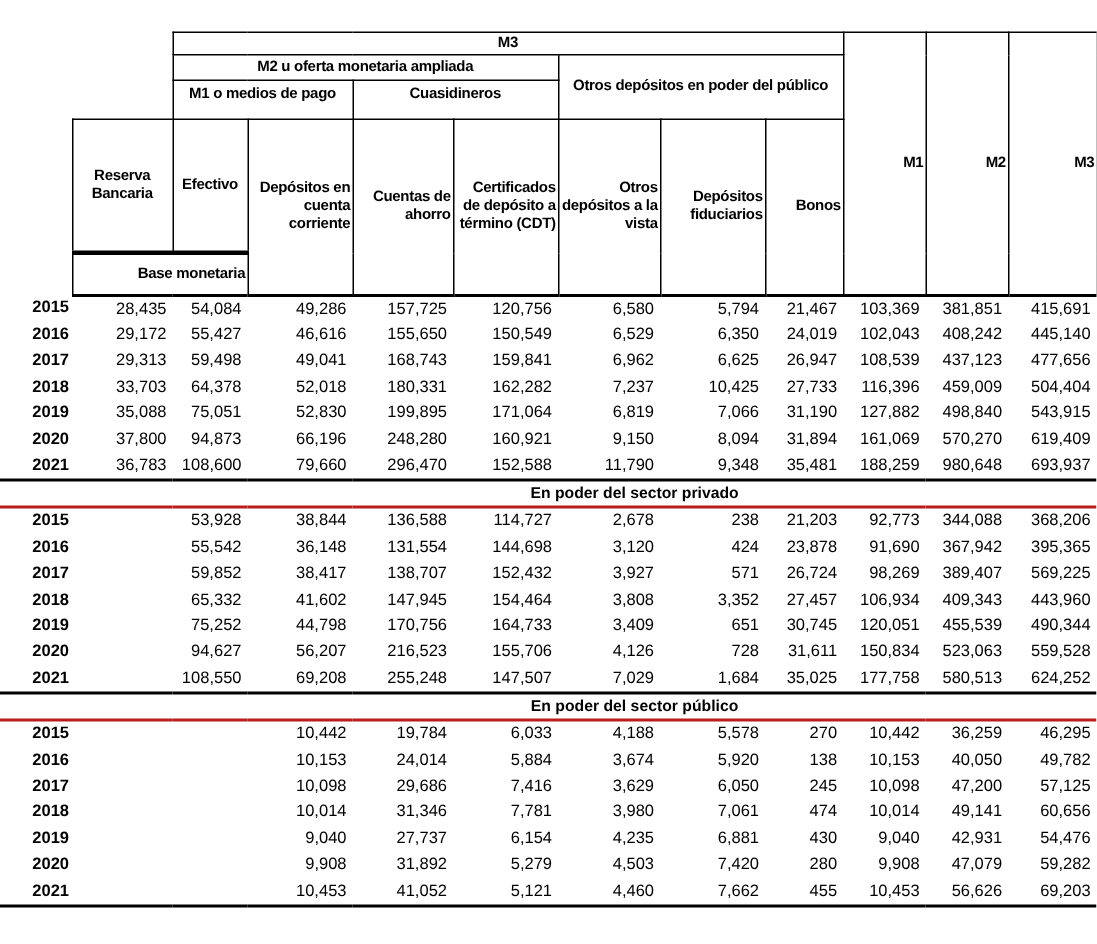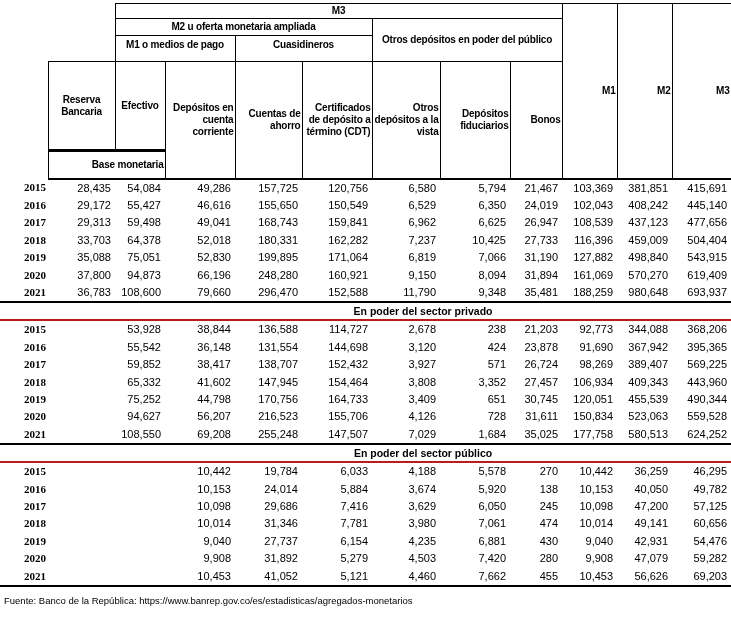--- a/index.html
+++ b/index.html
@@ -9,20 +9,21 @@
     background: #ffffff; color: #000000;
     font-family: "Liberation Sans", sans-serif;
     overflow: hidden;
   }
   .page { padding-top: 3px; }
 
   table {
     border-collapse: collapse;
     table-layout: fixed;
     width: 731px;
+    margin-top: 18px;
   }
   col.c-year { width: 48px; }
   col.c-res  { width: 67px; }
   col.c-efe  { width: 50px; }
   col.c-dcc  { width: 70px; }
   col.c-cah  { width: 67px; }
   col.c-cdt  { width: 70px; }
   col.c-odv  { width: 68px; }
   col.c-dfi  { width: 70px; }
   col.c-bon  { width: 52px; }
@@ -55,21 +56,21 @@
   tbody td {
     font-size: 11px;
     height: 17.4px;
     line-height: 17.4px;
     padding: 0 4px 0 0;
     text-align: right;
     vertical-align: middle;
     white-space: nowrap;
     overflow: hidden;
   }
-  tbody td.year { font-weight: 700; padding-right: 2px; font-family: Liberation Serif, serif; }
+  tbody td.year { font-weight: 700; padding-right: 2px; }
   tbody tr.section-end td { border-bottom: 2px solid #000; }
   tbody tr.title-row td {
     border-top: 2px solid #000;
     border-bottom: 2px solid #b91c1c;
     height: 16px; line-height: 16px;
   }
   tbody tr.title-row td.section-title {
     font-weight: 700;
     font-size: 10.5px;
     text-align: center;
@@ -434,15 +435,14 @@
           <td class="num">7,662</td>
           <td class="num">455</td>
           <td class="num">10,453</td>
           <td class="num">56,626</td>
           <td class="num">69,203</td>
         </tr>
       </tbody>
   </table>
 
   <div class="notes">
-    <div>Fuente: Banco de la República: https://www.banrep.gov.co/es/estadisticas/agregados-monetarios</div>
   </div>
 </div>
 
 </body></html>

